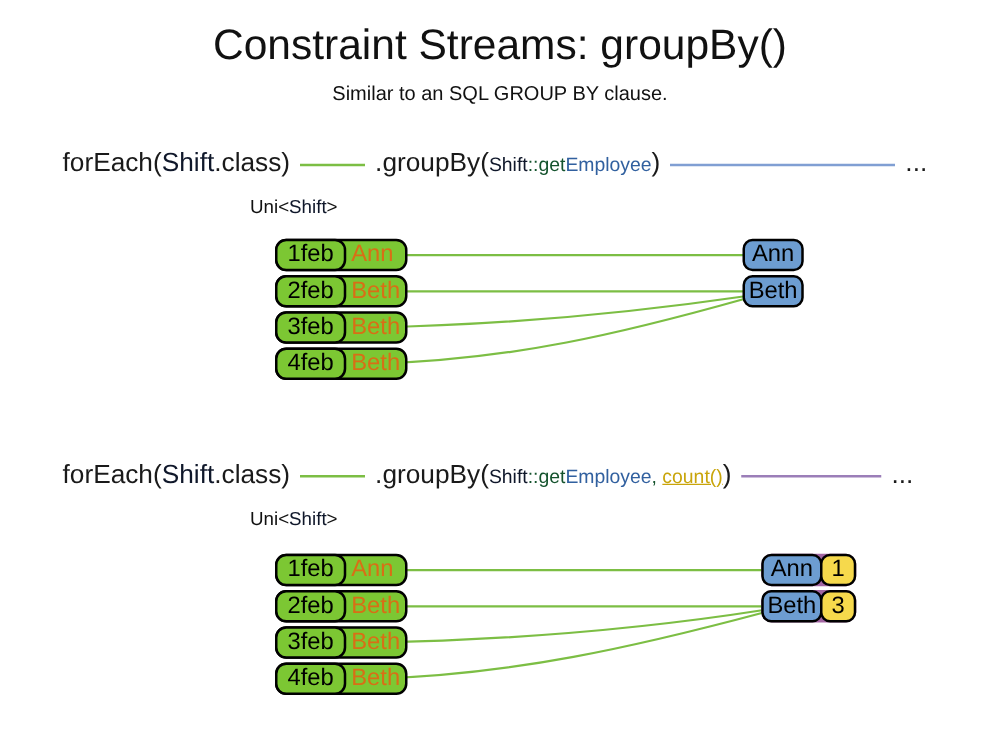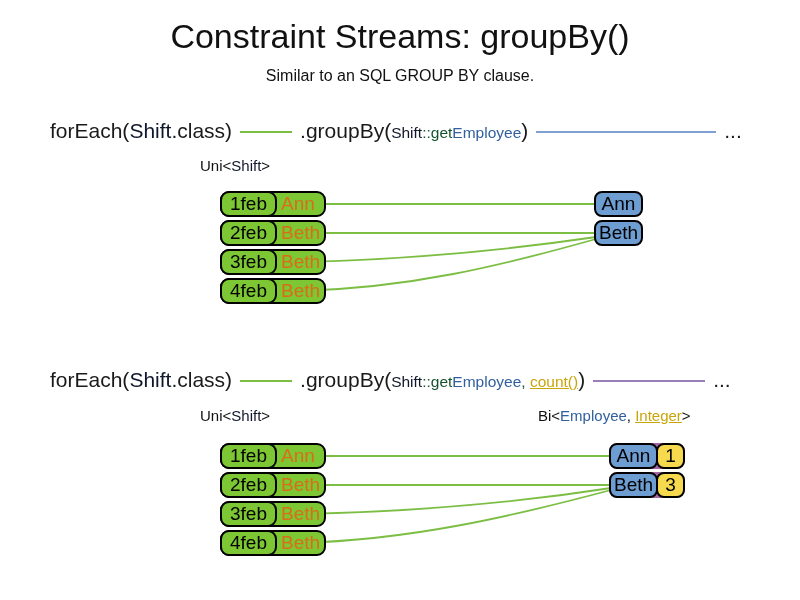--- a/index.html
+++ b/index.html
@@ -120,21 +120,20 @@
     <span class="sm blue">Employee</span>
     <span class="sm">, </span>
     <span class="sm gold">count()</span>
     <span class="lg">)</span>
     <div class="hline purple-line"></div>
     <span class="lg">...</span>
   </div>
 
   <div class="typelabel" style="left:200px;top:407px"><span>Uni&lt;</span><span class="green">Shift</span><span>&gt;</span></div>
 
-  <div class="typelabel" style="left:538px;top:407px"><span>Bi&lt;</span><span class="blue">Employee</span><span>, </span><span class="gold">Integer</span><span>&gt;</span></div>
 
   <div class="srow" style="top:443px">
     <div class="date">1feb</div>
     <div class="name">Ann</div>
   </div>
   <div class="srow" style="top:472px">
     <div class="date">2feb</div>
     <div class="name">Beth</div>
   </div>
   <div class="srow" style="top:501px">

